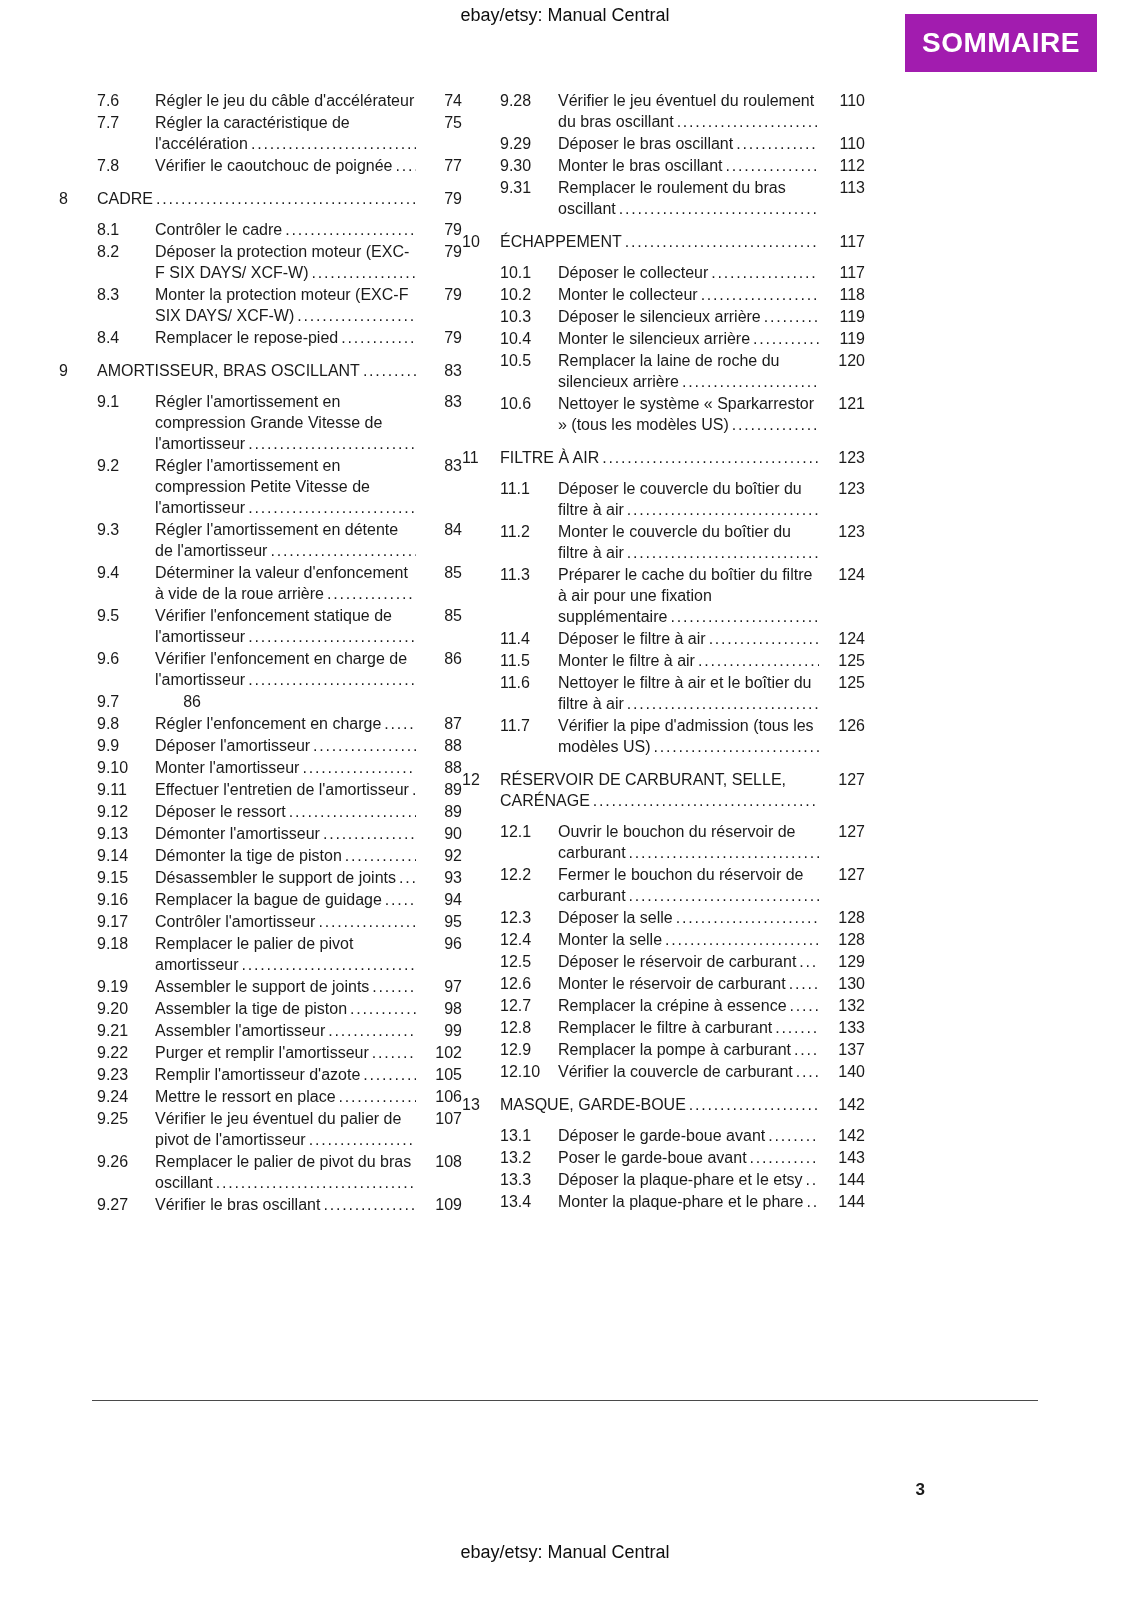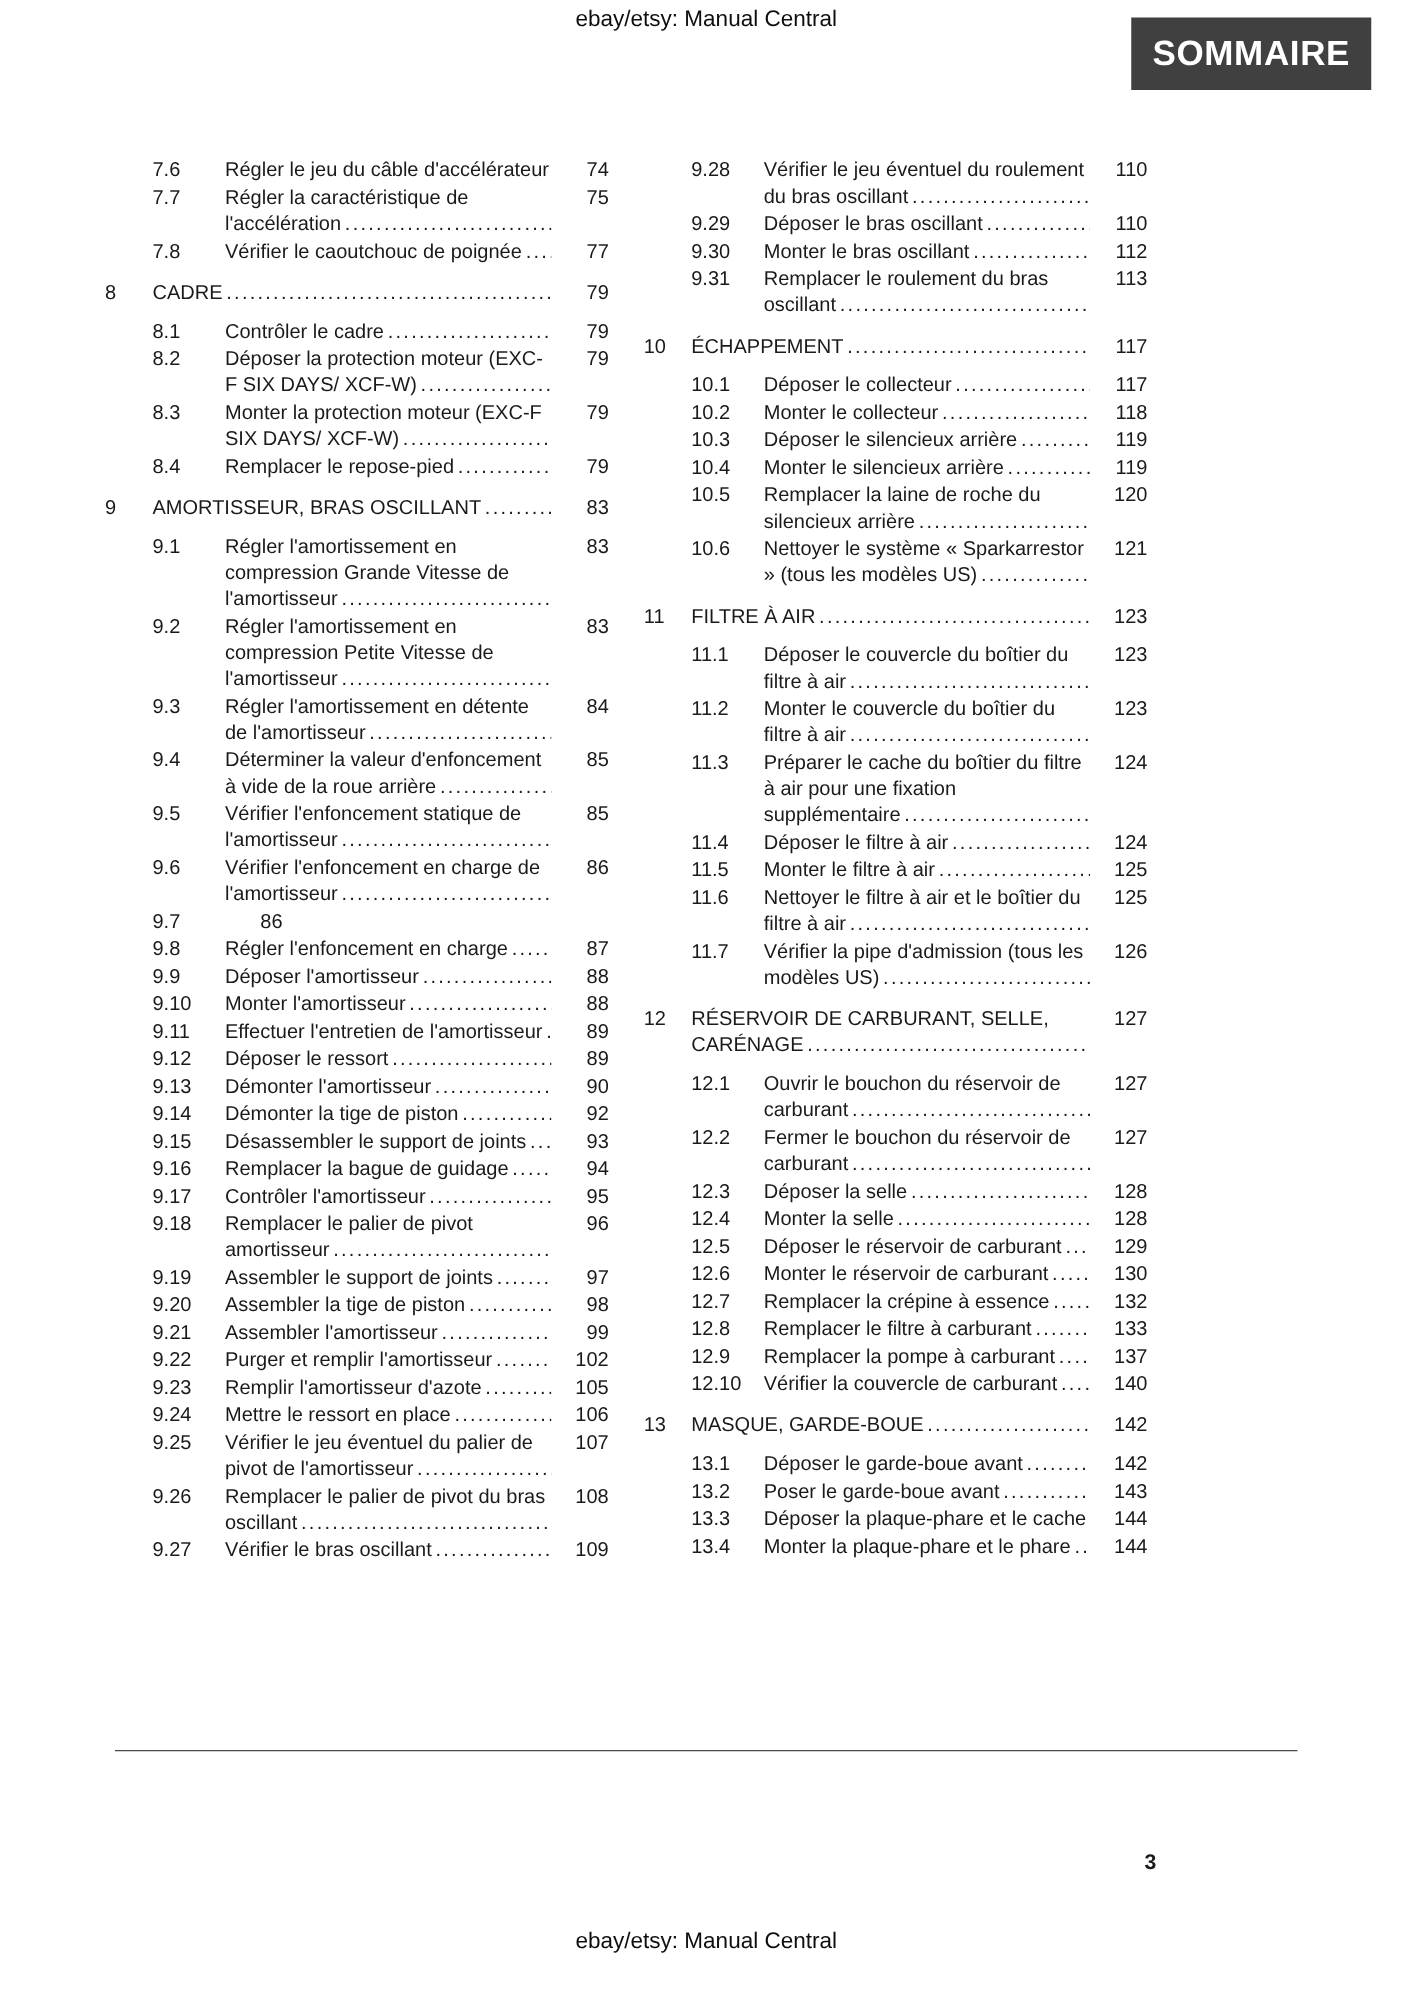--- a/index.html
+++ b/index.html
@@ -15,32 +15,31 @@
     padding-top: 5px;
     text-align: center;
     font-size: 18px;
     font-weight: 500;
     color: #0e0e0e;
   }
   .banner {
     position: absolute;
     top: 14px; right: 33px;
     width: 192px; height: 58px;
-    background: #404040;
+    background: #a21caf;
     display: flex; align-items: center; justify-content: center;
     color: #ffffff;
     font-weight: bold;
     font-size: 28px;
     letter-spacing: 0.5px;
   }
   .toc {
-    margin-top: 100px;
-    padding-left: 84px;
+    margin-top: 64px;
+    padding-left: 59px;
     display: flex;
-    gap: 28px;
   }
   .col { width: 403px; flex: none; }
   .entry {
     display: flex;
     align-items: flex-start;
     font-size: 16px;
     line-height: 21px;
   }
   .entry.sub { padding-left: 38px; margin-bottom: 1px; }
   .entry.sub .num { width: 58px; flex: none; }
@@ -505,21 +504,21 @@
   </div>
 
   <div class="entry sub">
     <span class="num">13.2</span>
     <span class="mid"><span class="t">Poser le garde-boue avant</span></span>
     <span class="page">143</span>
   </div>
 
   <div class="entry sub">
     <span class="num">13.3</span>
-    <span class="mid"><span class="t">Déposer la plaque-phare et le cache</span></span>
+    <span class="mid"><span class="t">Déposer la plaque-phare et le etsy</span></span>
     <span class="page">144</span>
   </div>
 
   <div class="entry sub">
     <span class="num">13.4</span>
     <span class="mid"><span class="t">Monter la plaque-phare et le phare</span></span>
     <span class="page">144</span>
   </div>
 </div>
 </div>

